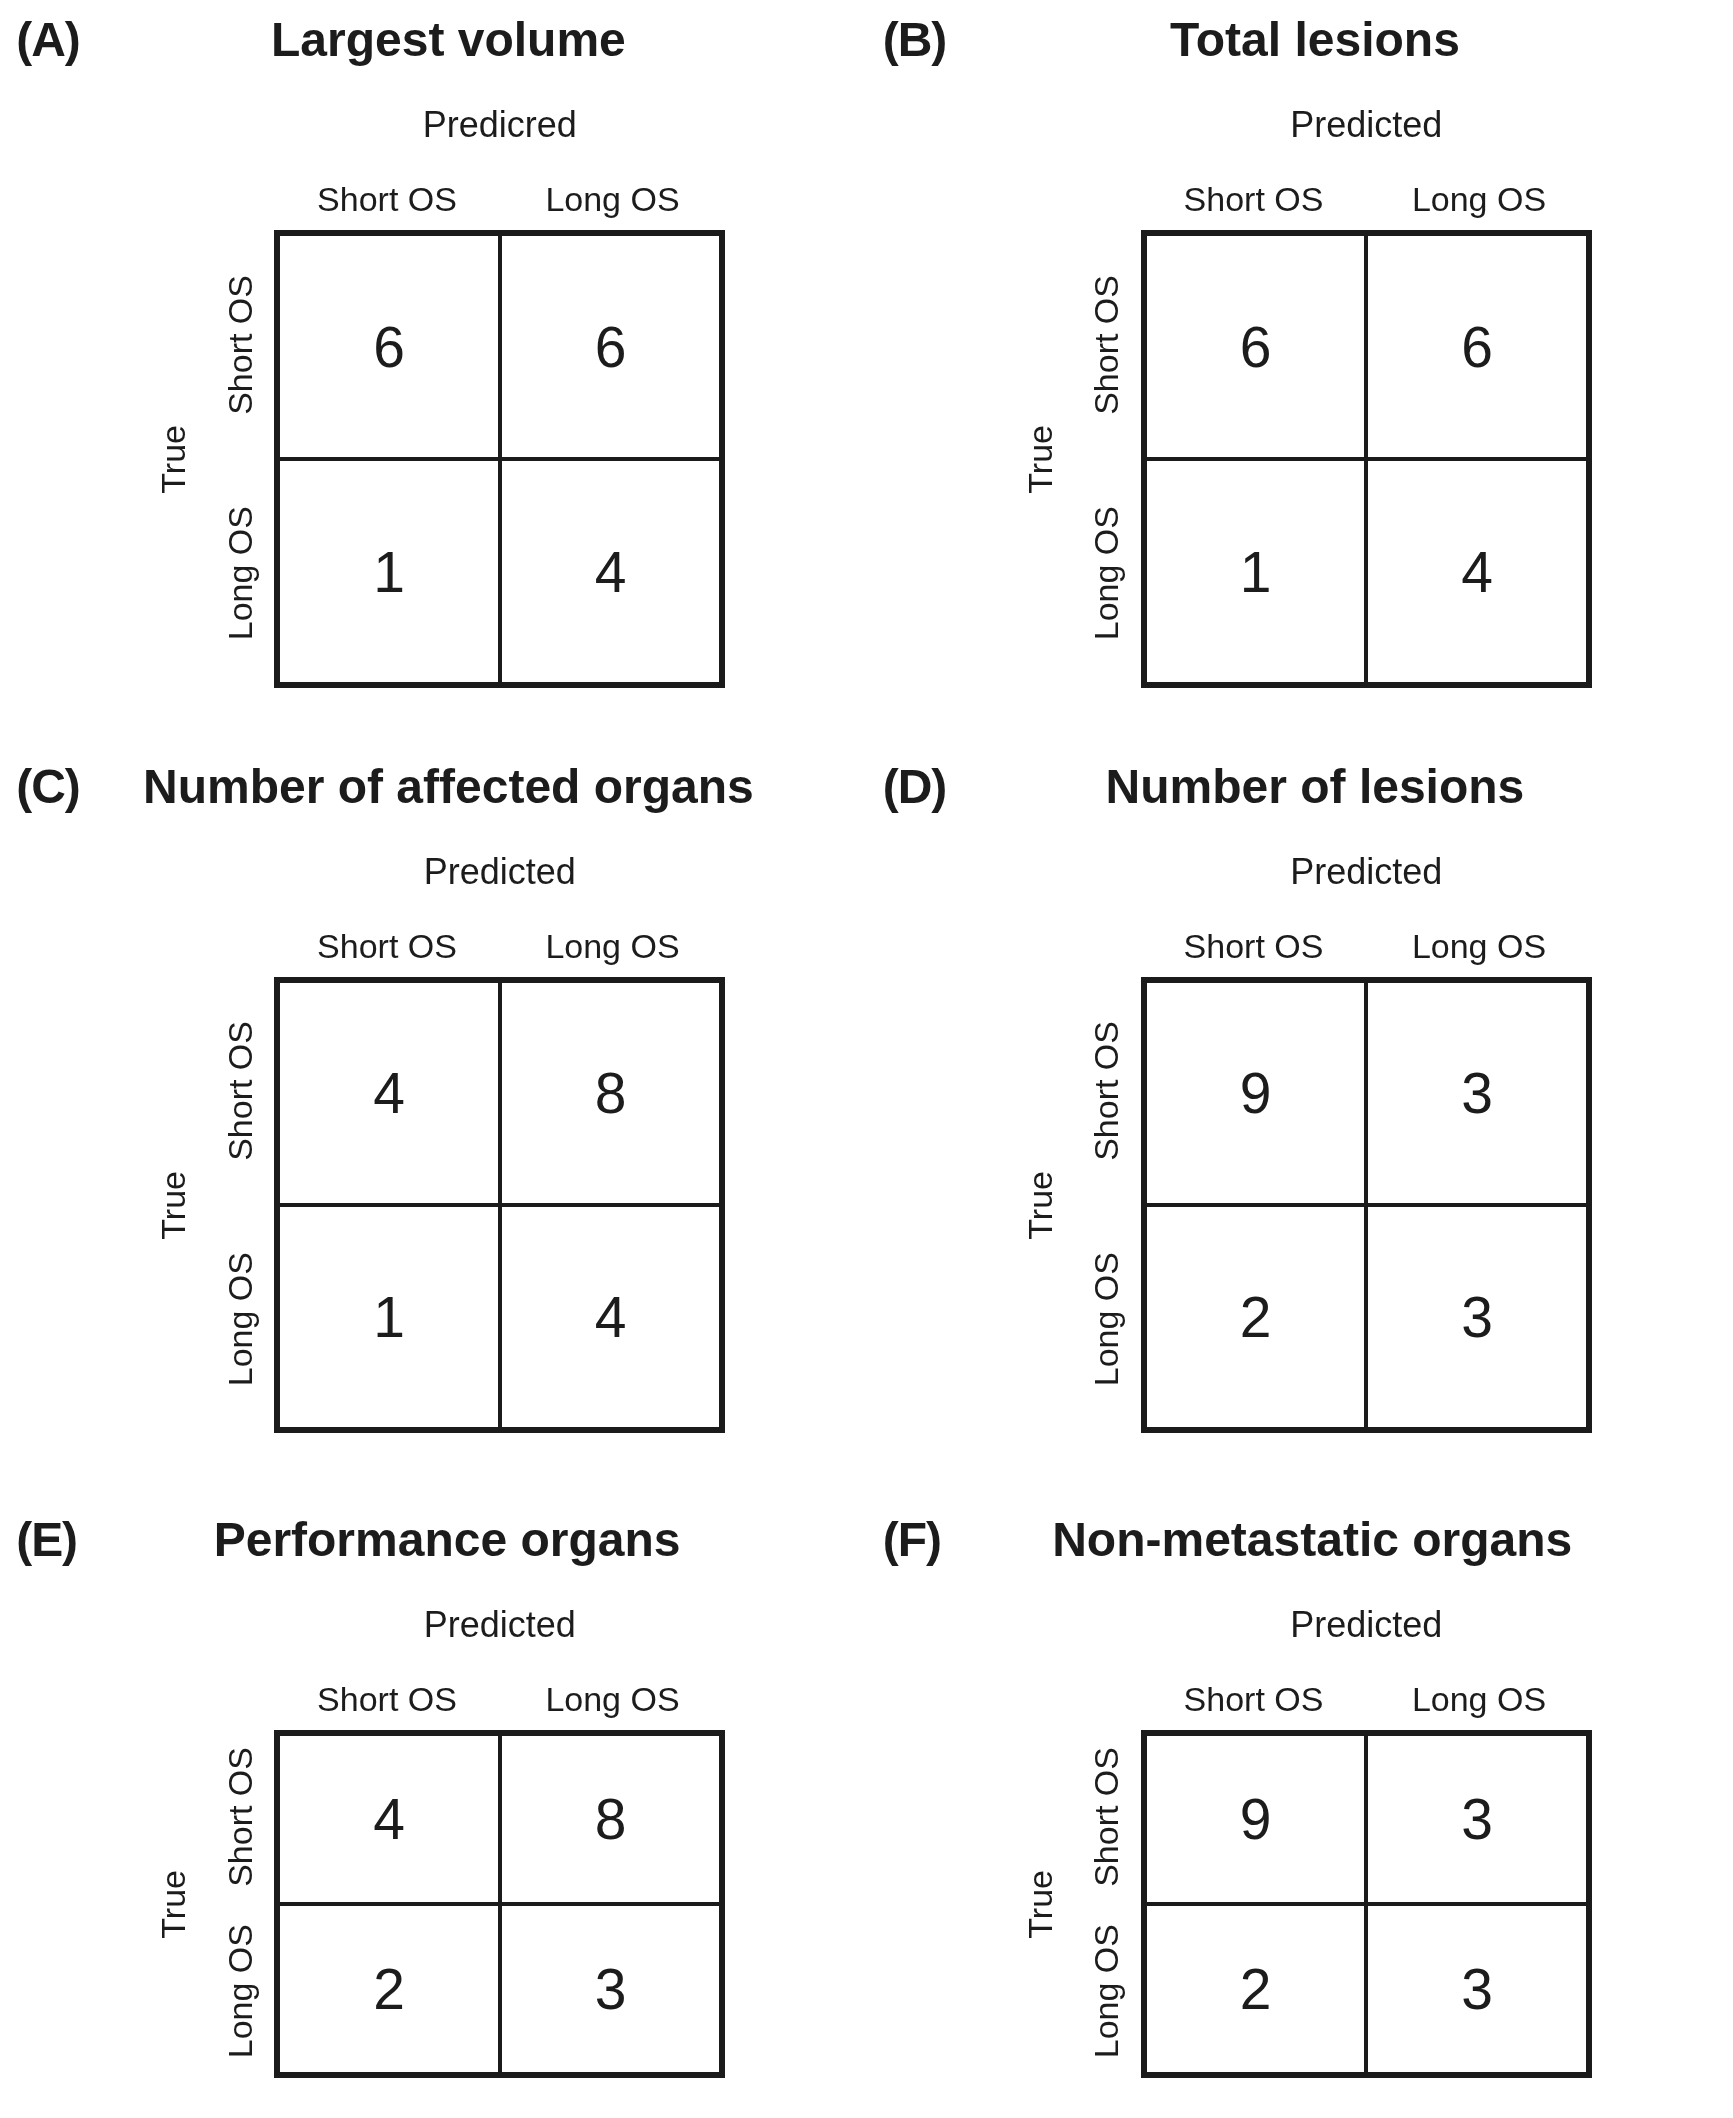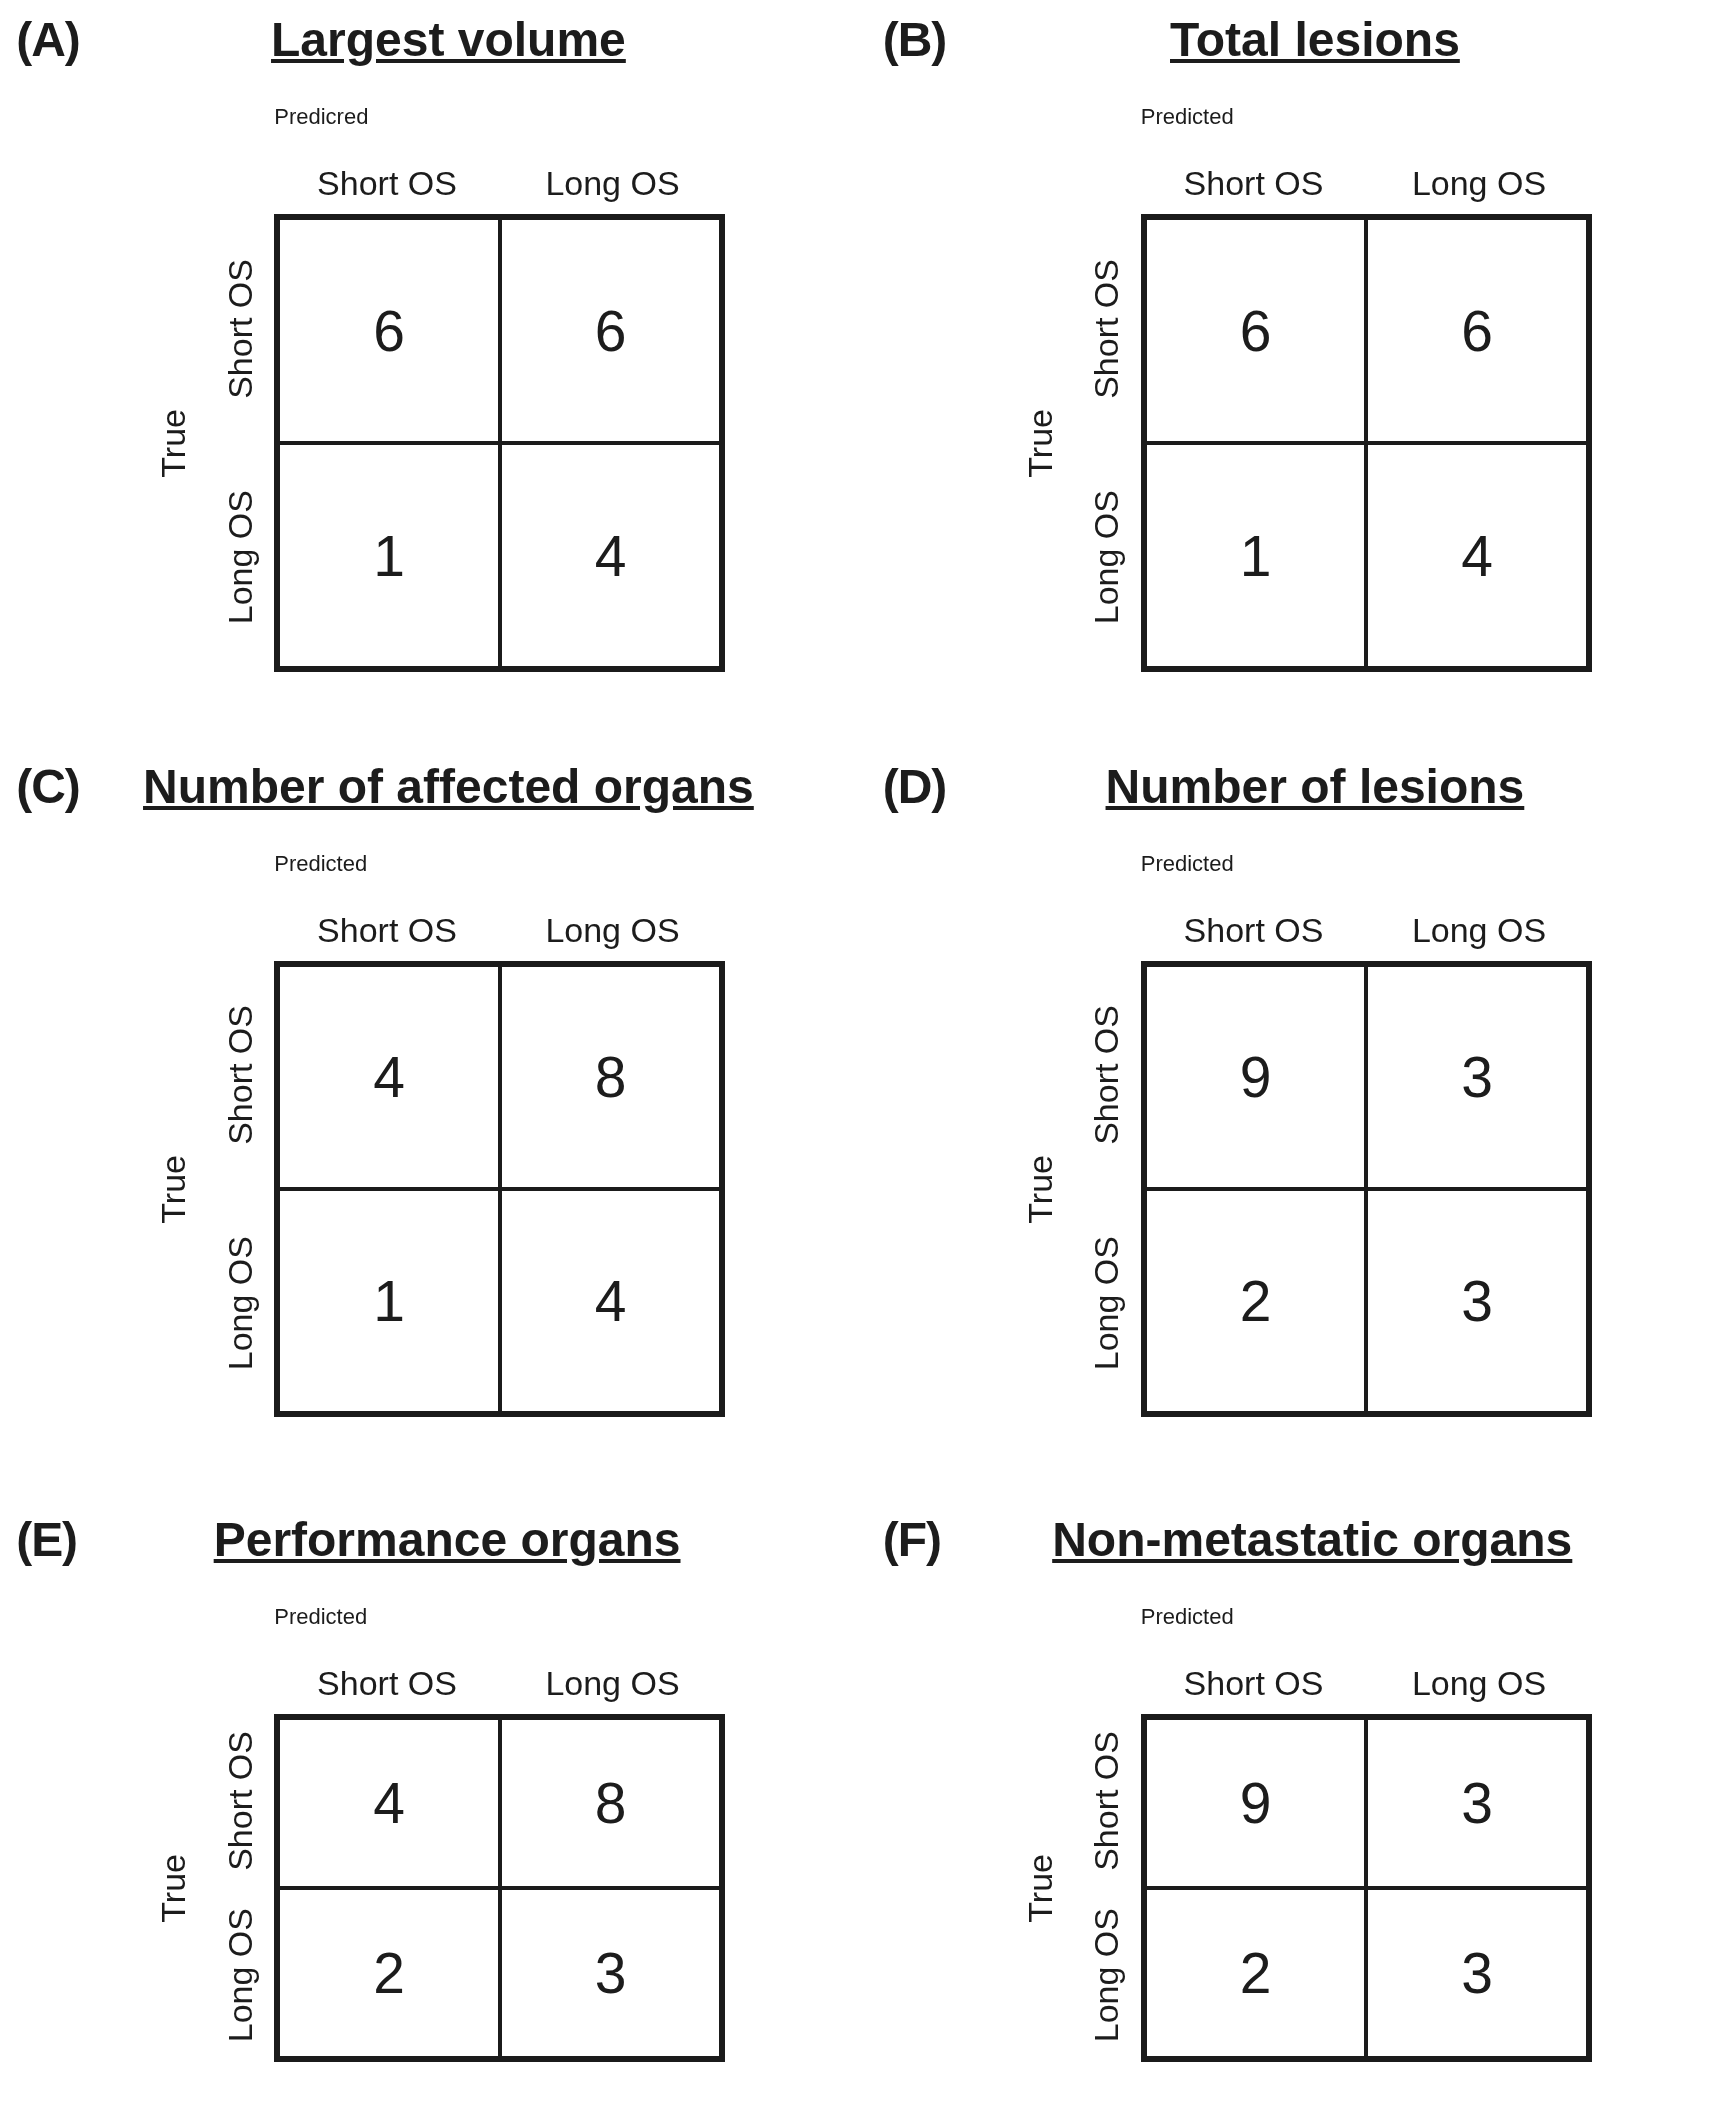--- a/index.html
+++ b/index.html
@@ -25,33 +25,32 @@
     display: flex; align-items: flex-start;
   }
   .panel-label {
     font-size: 48px; font-weight: bold; letter-spacing: -1.1px;
     flex: 0 0 auto;
   }
   .panel-title {
     flex: 1 1 auto; text-align: center;
     font-size: 48px; font-weight: bold;
     padding-right: 33px;
-    text-decoration: underline;
   }
 
   .matrix {
     margin-top: 37px;
     display: grid;
     grid-template-columns: 65px 68px 451px;
     grid-template-rows: auto auto var(--cell-h) var(--cell-h);
     justify-content: center;
   }
   .predicted {
     grid-column: 3; grid-row: 1;
-    font-size: 22px;
+    text-align: center; font-size: 36px;
     padding-bottom: 34px;
   }
   .col-headers {
     grid-column: 3; grid-row: 2;
     display: flex;
   }
   .col-headers span {
     flex: 1 1 50%; text-align: center;
     font-size: 34px; padding-bottom: 11px;
   }

